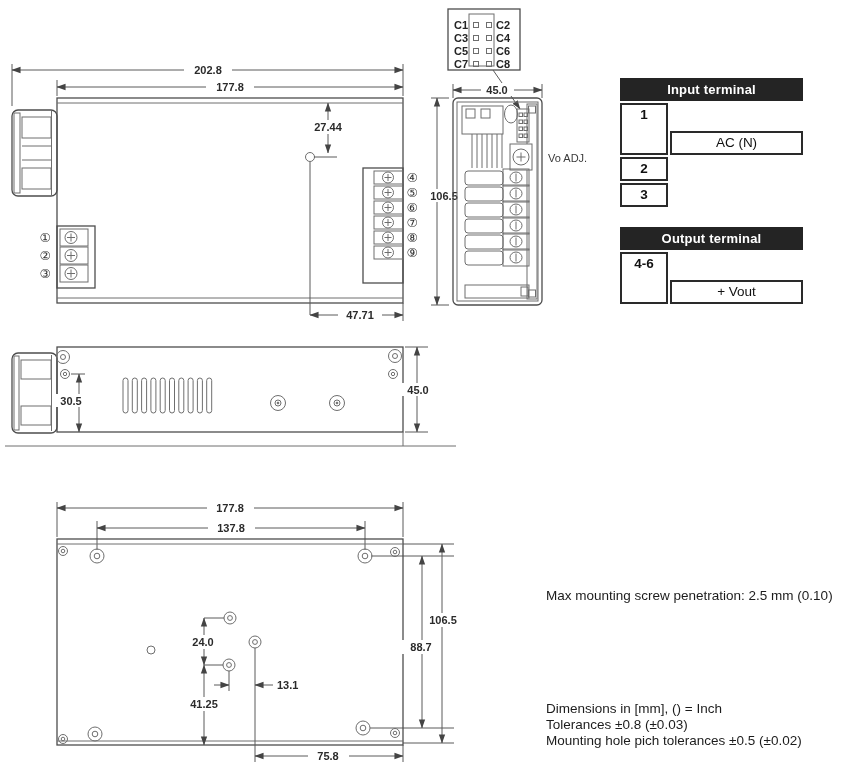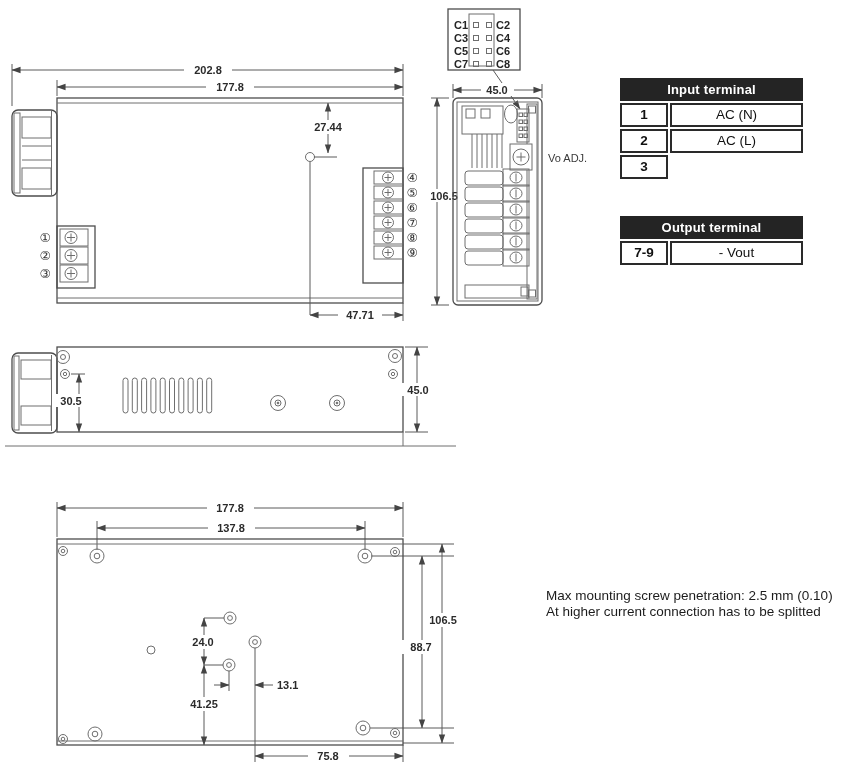--- a/index.html
+++ b/index.html
@@ -16,21 +16,21 @@
   .ct{font-family:"Liberation Sans",sans-serif;font-size:11px;font-weight:700;fill:#242424;}
   .lbl{font-family:"Liberation Sans",sans-serif;font-size:11px;fill:#3a3a3a;}
   
   .ttable{position:absolute;width:183px;}
   .thead{background:#242424;color:#fff;font-weight:700;font-size:13px;text-align:center;
          padding:4px 2px;letter-spacing:.2px;}
   .trow{display:flex;gap:2px;margin-top:2px;}
   .tcell{border:2px solid #2a2a2a;background:#fff;font-size:13.5px;color:#111;
          text-align:center;padding:2px 0 3px;}
   .tcell.pin{width:44px;font-weight:700;}
-  .tcell.val{flex:1;}
+  .tcell.val{flex:1;margin-top:28px;}
   
   .notes{position:absolute;font-size:13.5px;color:#1c1c1c;line-height:16px;white-space:nowrap;}
 </style>
 </head>
 <body>
 
 <div class="stage">
 
   <svg style="left:0;top:50px" width="445" height="290" viewBox="0 0 445 290">
     <defs>
@@ -425,34 +425,37 @@
   </svg>
 
   <div class="ttable" style="left:620px;top:78px">
     <div class="thead">Input terminal</div>
     <div class="trow">
       <div class="tcell pin">1</div>
       <div class="tcell val">AC (N)</div>
     </div>
     <div class="trow">
       <div class="tcell pin">2</div>
-      <div class="tcell val">AC (L)</div>
     </div>
     <div class="trow">
       <div class="tcell pin">3</div>
     </div>
   </div>
 
-  <div class="ttable" style="left:620px;top:216px">
+  <div class="ttable" style="left:620px;top:227px">
     <div class="thead">Output terminal</div>
     <div class="trow">
-      <div class="tcell pin">7-9</div>
-      <div class="tcell val">- Vout</div>
+      <div class="tcell pin">4-6</div>
+      <div class="tcell val">+ Vout</div>
     </div>
   </div>
 
   <div class="notes" style="left:546px;top:588px">
     <div>Max mounting screw penetration: 2.5 mm (0.10)</div>
-    <div>At higher current connection has to be splitted</div>
   </div>
 
+  <div class="notes" style="left:546px;top:701px">
+    <div>Dimensions in [mm], () = Inch</div>
+    <div>Tolerances  ±0.8 (±0.03)</div>
+    <div>Mounting hole pich tolerances ±0.5 (±0.02)</div>
+  </div>
 
 </div>
 
 </body></html>

